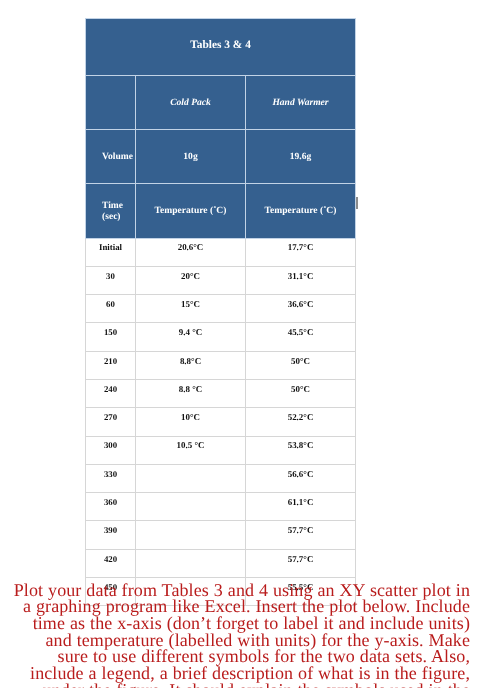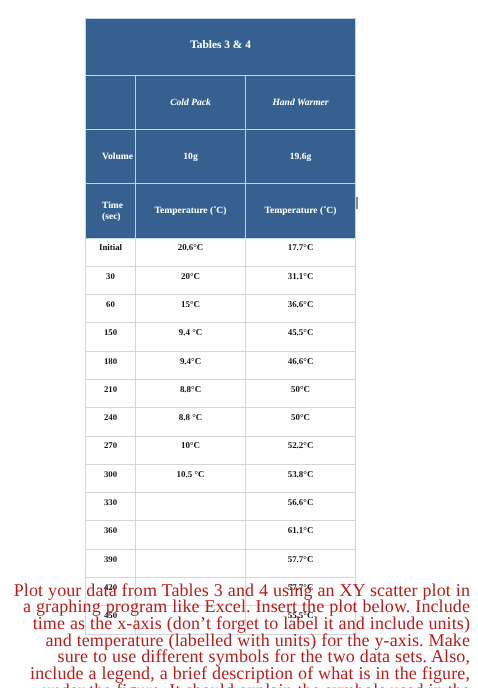--- a/index.html
+++ b/index.html
@@ -140,31 +140,20 @@
             </td>
             <td class="body-cell">
               <span>9.4 °C</span>
             </td>
             <td class="body-cell">
               <span>45.5°C</span>
             </td>
           </tr>
           <tr>
             <td class="body-cell time">
-              <span>180</span>
-            </td>
-            <td class="body-cell">
-              <span>9.4°C</span>
-            </td>
-            <td class="body-cell">
-              <span>46.6°C</span>
-            </td>
-          </tr>
-          <tr>
-            <td class="body-cell time">
               <span>210</span>
             </td>
             <td class="body-cell">
               <span>8.8°C</span>
             </td>
             <td class="body-cell">
               <span>50°C</span>
             </td>
           </tr>
           <tr>

